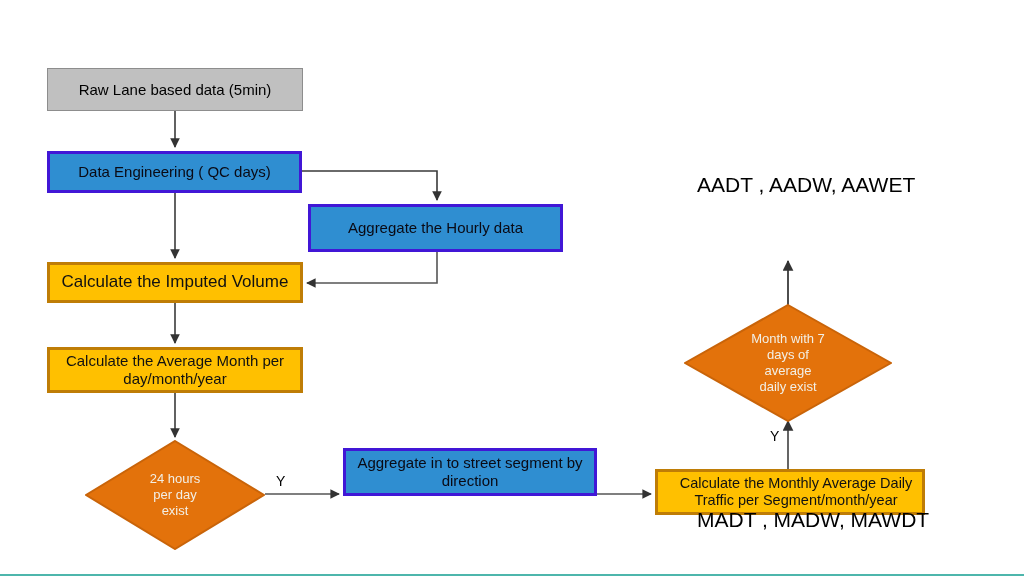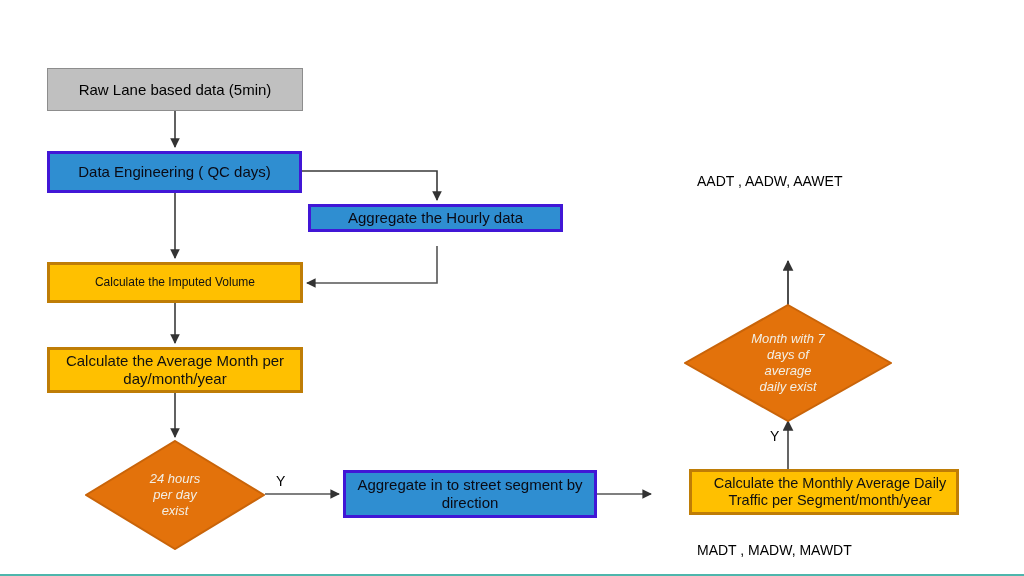--- a/index.html
+++ b/index.html
@@ -61,27 +61,26 @@
     position: absolute;
     left: 0; top: 0;
     width: 100%;
     height: 100%;
     z-index: 0;
   }
   .diamond-label {
     position: relative;
     z-index: 1;
     line-height: 1.25;
-    font-style: italic;
   }
   
   .free-label {
     position: absolute;
     color: #000000;
-    font-size: 14px;
+    font-size: 21px;
     white-space: nowrap;
   }
   .edge-label {
     position: absolute;
     color: #000000;
     font-size: 14px;
     white-space: nowrap;
   }
   
   #connectors {
@@ -136,63 +135,63 @@
   </svg>
 
   <div class="node shape-gray" style="left:47px; top:56px; width:256px; height:43px;">
     <span class="node-text">Raw Lane based data (5min)</span>
   </div>
 
   <div class="node shape-blue" style="left:47px; top:139px; width:255px; height:42px;">
     <span class="node-text">Data Engineering ( QC days)</span>
   </div>
 
-  <div class="node shape-blue" style="left:308px; top:192px; width:255px; height:28px;justify-content:center;">
+  <div class="node shape-blue" style="left:308px; top:192px; width:255px; height:48px;justify-content:center;">
     <span class="node-text">Aggregate the Hourly data</span>
   </div>
 
-  <div class="node shape-orange" style="left:47px; top:250px; width:256px; height:41px; font-size:12px;">
+  <div class="node shape-orange" style="left:47px; top:250px; width:256px; height:41px; font-size:17px;">
     <span class="node-text">Calculate the Imputed Volume</span>
   </div>
 
   <div class="node shape-orange" style="left:47px; top:335px; width:256px; height:46px; font-size:15px;">
     <span class="node-text">Calculate the Average Month per day/month/year</span>
   </div>
 
   <div class="node shape-diamond" style="left:85px; top:428px; width:180px; height:110px;">
     <svg class="diamond-fill" viewBox="0 0 180 110" preserveAspectRatio="none">
       <polygon points="90,1 179,55 90,109 1,55" fill="#e3720b" stroke="#c96409" stroke-width="2"></polygon>
     </svg>
     <span class="diamond-label" style="white-space:pre-line;">24 hours
 per day
 exist</span>
   </div>
 
-  <div class="node shape-blue" style="left:343px; top:458px; width:254px; height:48px;">
+  <div class="node shape-blue" style="left:343px; top:436px; width:254px; height:48px;">
     <span class="node-text">Aggregate in to street segment by direction</span>
   </div>
 
-  <div class="node shape-orange" style="left:689px; top:457px; width:270px; height:46px;padding-left:12px;">
+  <div class="node shape-orange" style="left:655px; top:457px; width:270px; height:46px;padding-left:12px;">
     <span class="node-text">Calculate the Monthly Average Daily Traffic per Segment/month/year</span>
   </div>
 
   <div class="node shape-diamond" style="left:684px; top:292px; width:208px; height:118px;">
     <svg class="diamond-fill" viewBox="0 0 208 118" preserveAspectRatio="none">
       <polygon points="104,1 207,59 104,117 1,59" fill="#e3720b" stroke="#c96409" stroke-width="2"></polygon>
     </svg>
     <span class="diamond-label" style="white-space:pre-line;">Month with 7
 days of
 average
 daily exist</span>
   </div>
 
 
   <div class="free-label" style="left:697px; top:161px;">AADT , AADW, AAWET</div>
 
-  <div class="free-label" style="left:697px; top:530px;">MADT , MADW, MAWDT</div>
+  <div class="free-label" style="left:697px; top:496px;">MADT , MADW, MAWDT</div>
 
   <div class="edge-label" style="left:276px; top:461px;">Y</div>
 
   <div class="edge-label" style="left:770px; top:416px;">Y</div>
 
   <div id="accent-bar" style="background:#4db6ac;"></div>
 
 </div>
 
 </body></html>

